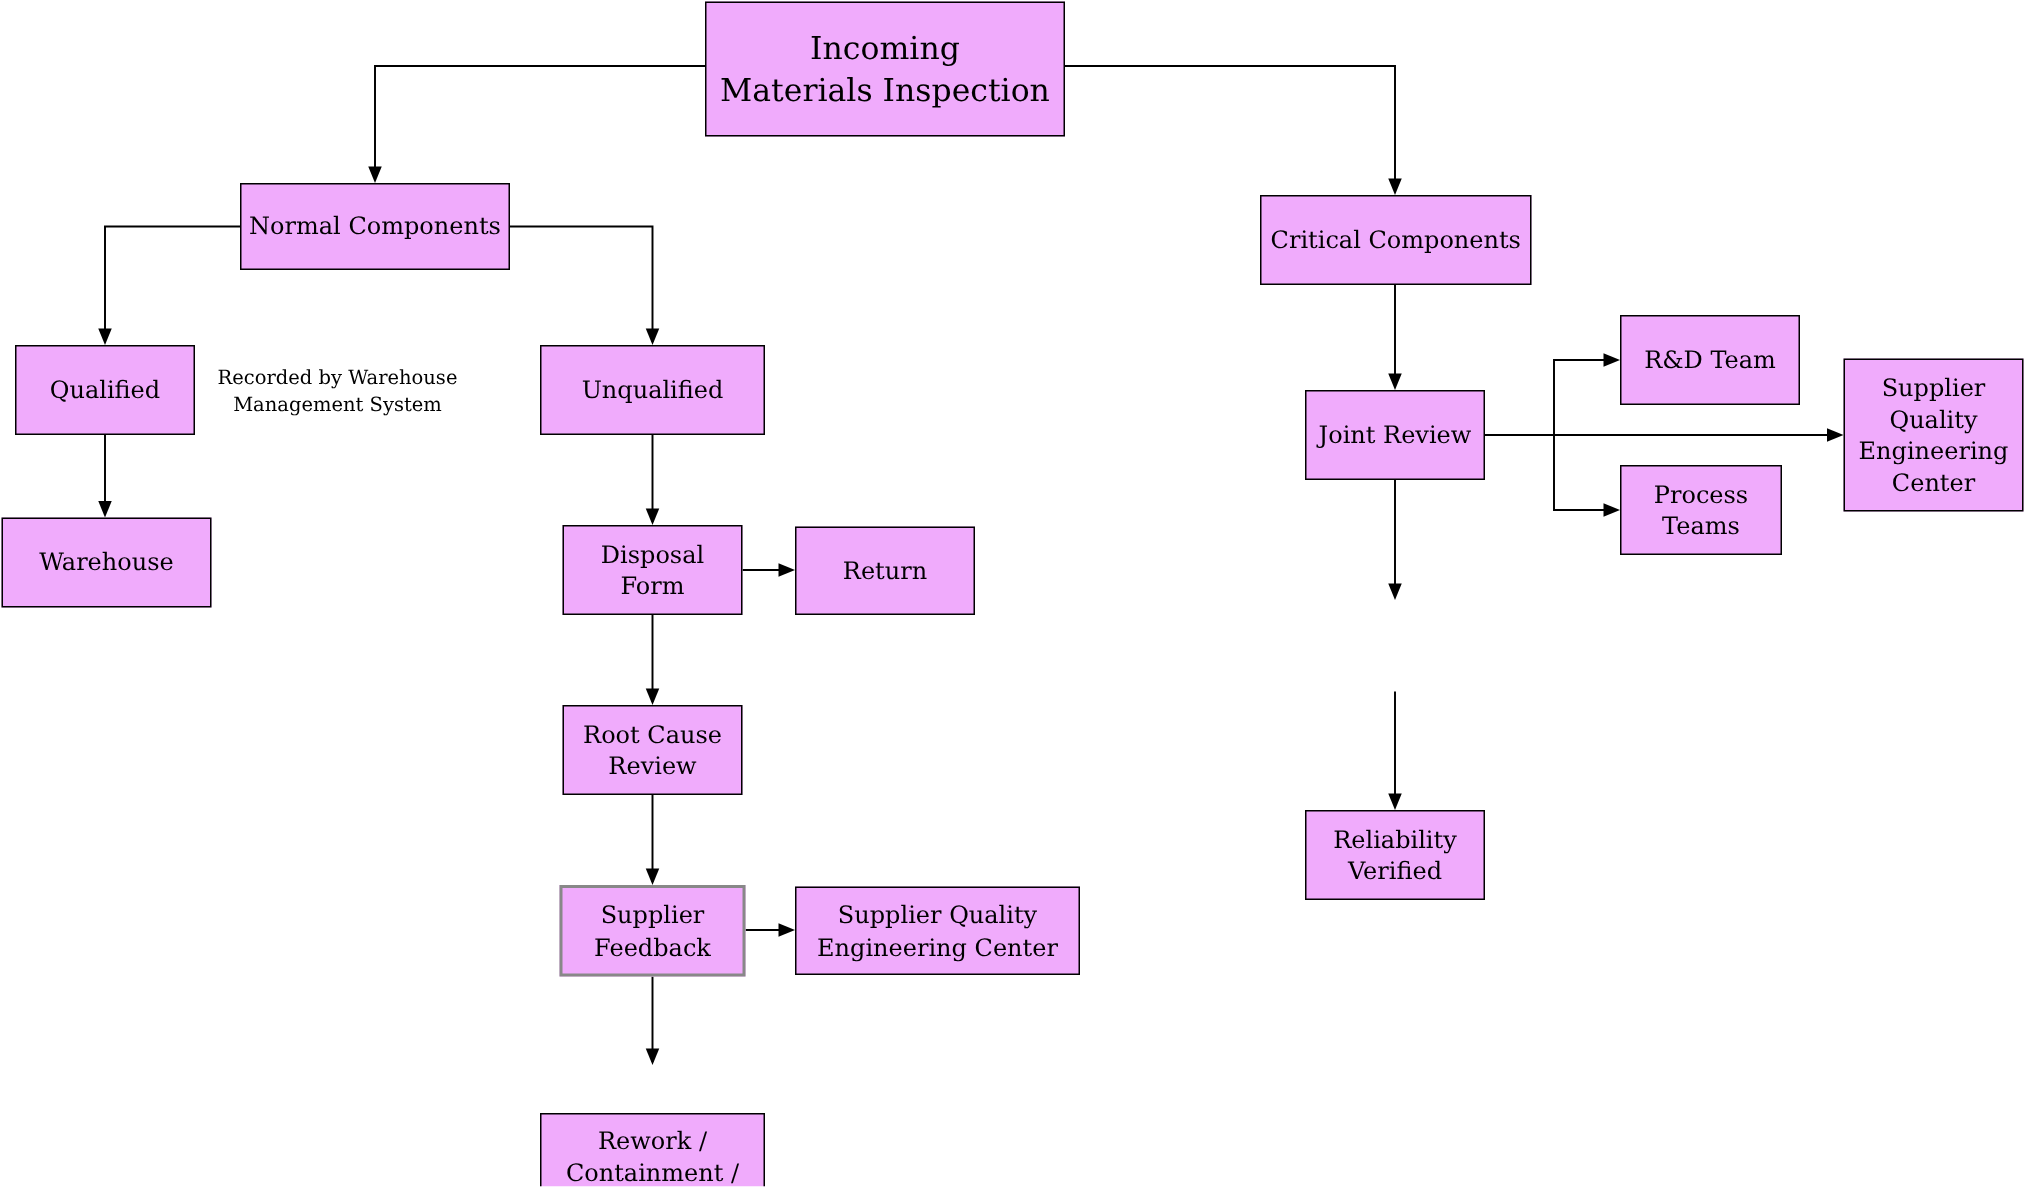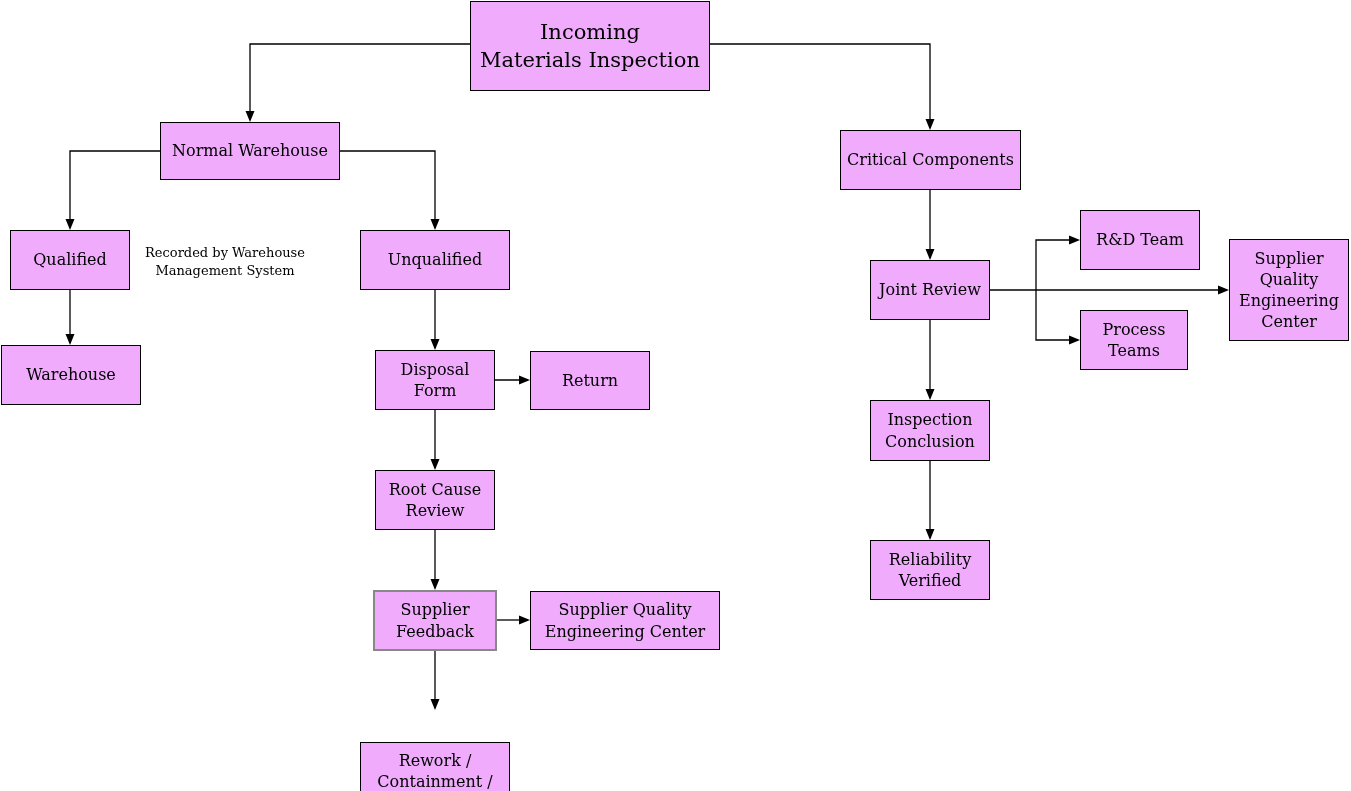--- a/index.html
+++ b/index.html
@@ -94,21 +94,21 @@
       <polygon points="1069,235.5 1069,244.5 1080,240"></polygon>
       <polygon points="1069,335.5 1069,344.5 1080,340"></polygon>
       <polygon points="925.5,389 934.5,389 930,400"></polygon>
       <polygon points="925.5,529 934.5,529 930,540"></polygon>
     </g>
   </svg>
 
   <div class="node title-node" style="left:470px; top:1px; width:240px; height:90px;">Incoming
 Materials Inspection</div>
 
-  <div class="node" style="left:160px; top:122px; width:180px; height:58px;">Normal Warehouse</div>
+  <div class="node" style="left:160px; top:122px; width:180px; height:58px;">Normal Components</div>
 
   <div class="node" style="left:840px; top:130px; width:181px; height:60px;">Critical Components</div>
 
   <div class="node" style="left:10px; top:230px; width:120px; height:60px;">Qualified</div>
 
   <div class="node" style="left:360px; top:230px; width:150px; height:60px;">Unqualified</div>
 
   <div class="node" style="left:1px; top:345px; width:140px; height:60px;">Warehouse</div>
 
   <div class="node" style="left:375px; top:350px; width:120px; height:60px;">Disposal
@@ -134,22 +134,20 @@
   <div class="node" style="left:870px; top:260px; width:120px; height:60px;">Joint Review</div>
 
   <div class="node" style="left:1080px; top:310px; width:108px; height:60px;">Process
 Teams</div>
 
   <div class="node" style="left:1229px; top:239px; width:120px; height:102px;">Supplier
 Quality
 Engineering
 Center</div>
 
-  <div class="node" style="left:870px; top:400px; width:120px; height:61px;">Inspection
-Conclusion</div>
 
   <div class="node" style="left:870px; top:540px; width:120px; height:60px;">Reliability
 Verified</div>
 
   <div class="annotation" style="left:125px; top:244px; width:200px;">Recorded by Warehouse
 Management System</div>
 
 
 </div>
 

